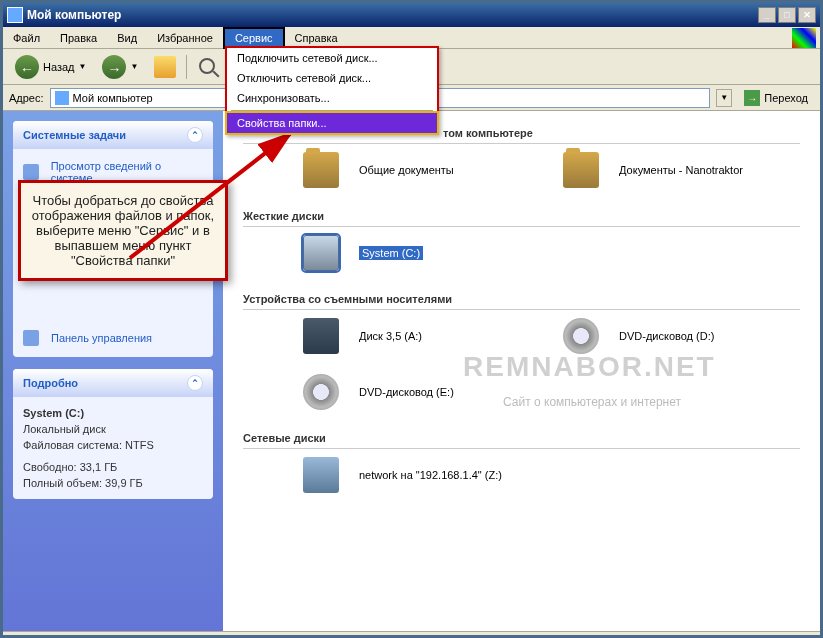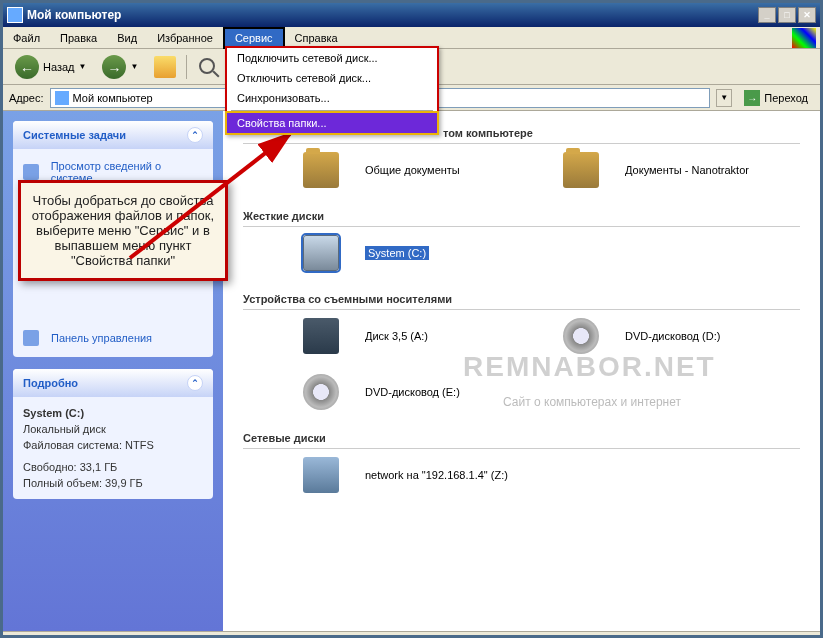--- a/index.html
+++ b/index.html
@@ -33,21 +33,21 @@
 .sidepanel { background: #eff3ff; border-radius: 4px; overflow: hidden; }
 .sidepanel-head { background: linear-gradient(#fff, #c6d3f7); padding: 6px 10px; font-weight: bold; color: #215dc6; display: flex; justify-content: space-between; align-items: center; }
 .sidepanel-body { padding: 8px 10px; }
 .side-link { color: #215dc6; padding: 3px 0; display: flex; align-items: center; gap: 12px; cursor: pointer; }
 .side-link-icon { width: 16px; height: 16px; background: #7aa1e6; border-radius: 2px; }
 .detail-line { color: #333; padding: 2px 0; }
 .detail-title { font-weight: bold; }
 .main { flex: 1; background: #fff; padding: 10px 20px; position: relative; overflow: hidden; }
 .section-head { font-weight: bold; color: #333; padding: 6px 0 4px 0; border-bottom: 1px solid #ccc; margin-bottom: 8px; }
 .items-row { display: flex; flex-wrap: wrap; gap: 20px 40px; margin-bottom: 16px; }
-.item { display: flex; align-items: center; gap: 26px; width: 220px; cursor: pointer; }
+.item { display: flex; align-items: center; gap: 20px; width: 220px; cursor: pointer; }
 .item-icon { width: 36px; height: 36px; flex-shrink: 0; }
 .icon-folder { background: linear-gradient(#d4a84a, #9a7a3a); border-radius: 3px; position: relative; }
 .icon-folder::before { content: ""; position: absolute; top: -4px; left: 3px; width: 14px; height: 6px; background: #d4a84a; border-radius: 2px 2px 0 0; }
 .icon-drive { background: linear-gradient(#c8d8e8, #7a8a9a); border-radius: 3px; border: 1px solid #5a6a7a; position: relative; }
 .icon-drive.selected { outline: 2px solid #316ac5; }
 .item.selected .item-label { background: #316ac5; color: #fff; padding: 1px 3px; }
 .icon-floppy { background: linear-gradient(#4a5a6a, #2a3a4a); border-radius: 3px; }
 .icon-dvd { background: radial-gradient(circle, #e8e8f8 30%, #888 32%, #bbb 60%, #888); border-radius: 50%; }
 .icon-netdrive { background: linear-gradient(#9ab8d8, #5a7a9a); border-radius: 3px; }
 .dropdown-menu { position: absolute; top: 46px; left: 225px; background: #fff; border: 2px solid #c00; width: 214px; z-index: 100; box-shadow: 2px 2px 4px rgba(0,0,0,0.3); }

